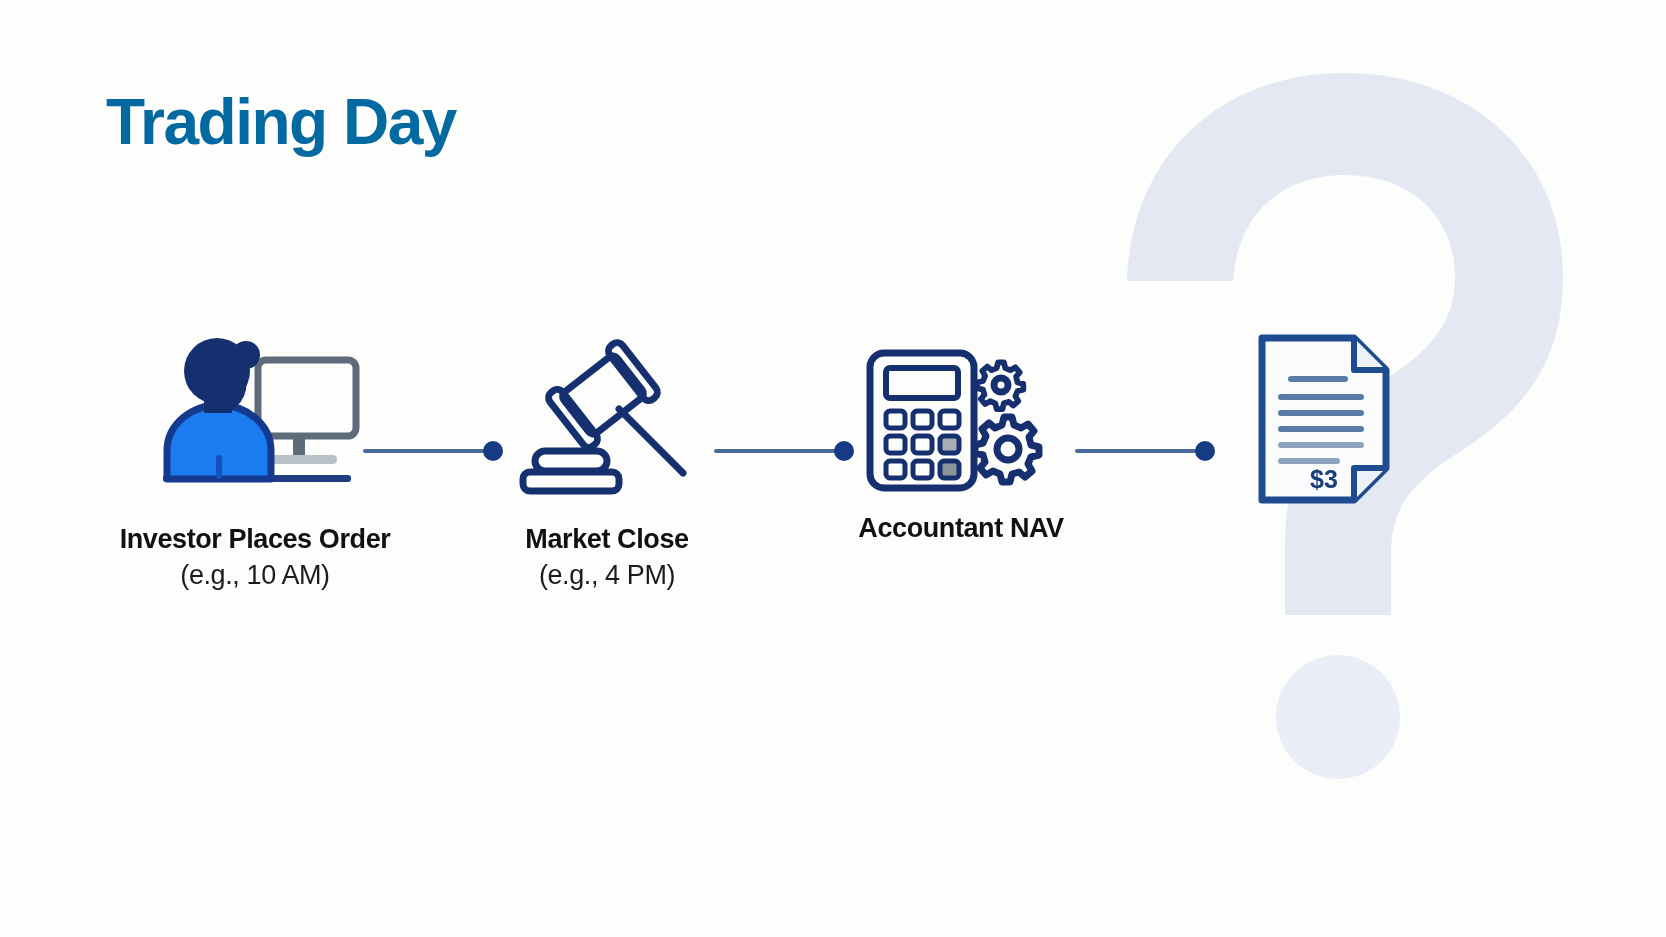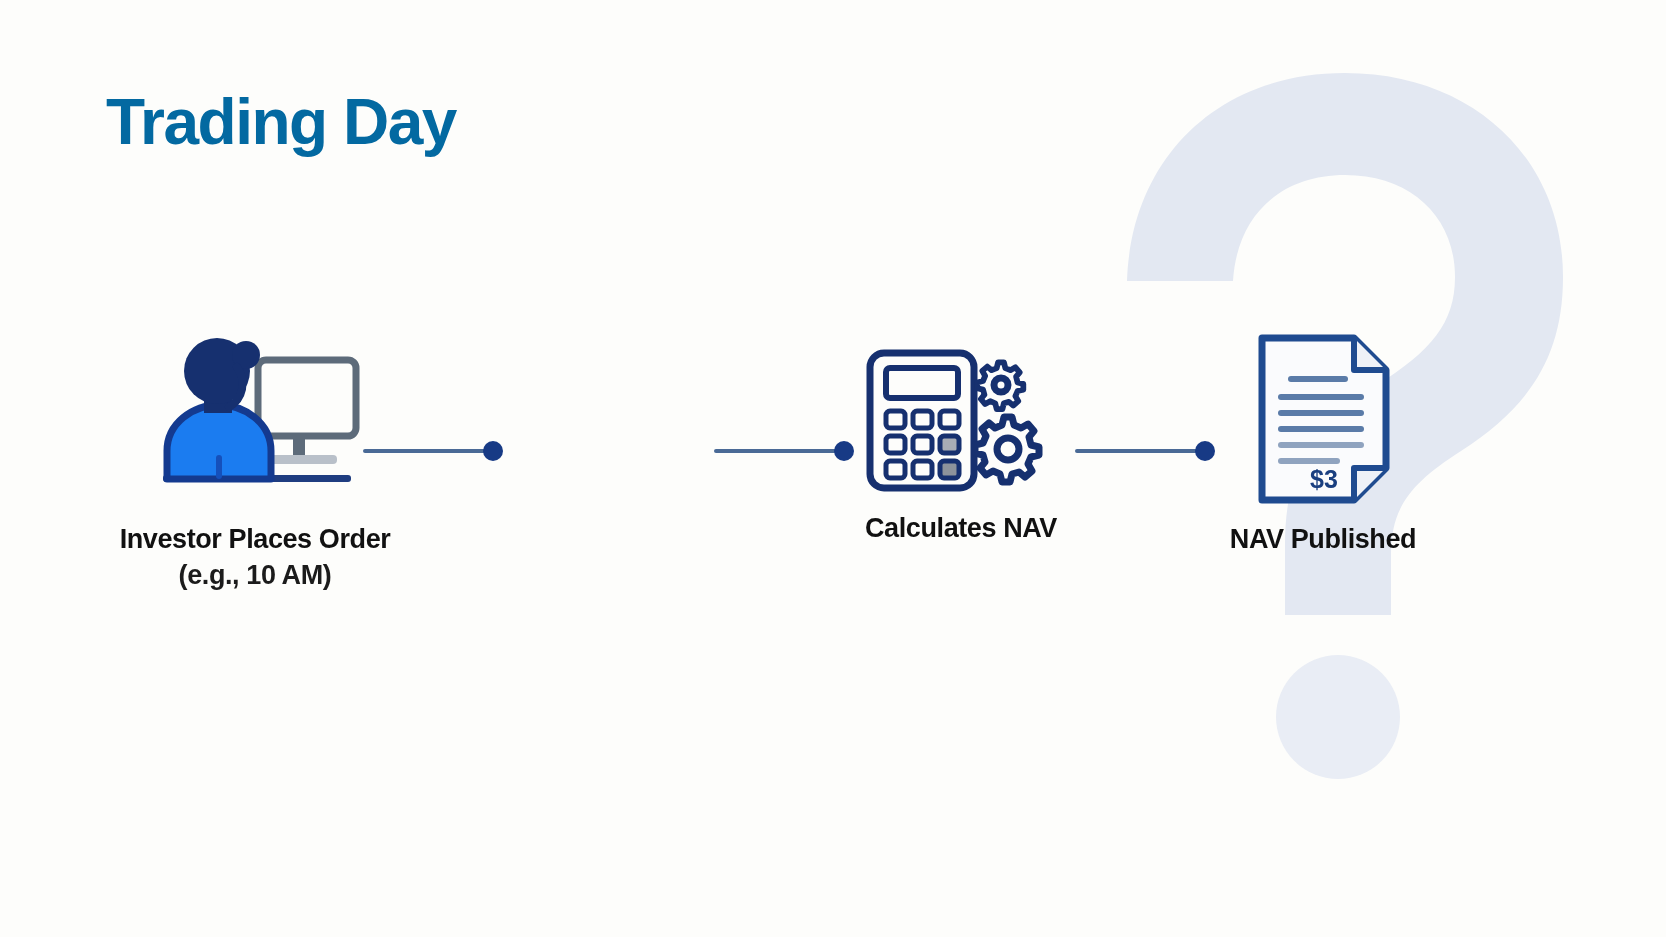--- a/index.html
+++ b/index.html
@@ -65,21 +65,21 @@
     margin-top: 14px;
     font-size: 27px;
     font-weight: 700;
     color: #111111;
     letter-spacing: -0.4px;
     line-height: 1.13;
   }
   .step-sub {
     margin-top: 5px;
     font-size: 27px;
-    font-weight: 700;
+    font-weight: 400;
     color: #1b1b1b;
     letter-spacing: -0.4px;
     line-height: 1.13;
   }
 
   #step-0 { left: 85px; }
   #step-1 { left: 437px; }
   #step-2 { left: 791px; }
   #step-3 { left: 1153px; }
 
@@ -166,20 +166,41 @@
     </div>
     <div class="step-label">Investor Places Order</div>
     <div class="step-sub">(e.g., 10 AM)</div>
   </div>
 
   <div class="connector" id="connector-0">
     <div class="line"></div>
     <div class="dot"></div>
   </div>
 
+  <div class="step" id="step-1">
+    <div class="step-icon">
+      <svg width="200" height="175" viewBox="0 0 200 175" xmlns="http://www.w3.org/2000/svg">
+        <g stroke="#16306f" stroke-width="7" fill="none" stroke-linejoin="round" stroke-linecap="round">
+
+          <g transform="rotate(-38 96 62)">
+            <rect x="62" y="36" width="68" height="52" rx="6"></rect>
+            <rect x="50" y="28" width="16" height="68" rx="7"></rect>
+            <rect x="126" y="28" width="16" height="68" rx="7"></rect>
+          </g>
+
+          <line x1="112" y1="76" x2="176" y2="140"></line>
+
+          <rect x="28" y="118" width="72" height="20" rx="10"></rect>
+          <rect x="16" y="139" width="96" height="19" rx="7"></rect>
+        </g>
+      </svg>
+    </div>
+    <div class="step-label">Market Close</div>
+    <div class="step-sub">(e.g., 4 PM)</div>
+  </div>
 
   <div class="connector" id="connector-1">
     <div class="line"></div>
     <div class="dot"></div>
   </div>
 
   <div class="step" id="step-2">
     <div class="step-icon">
       <svg width="210" height="175" viewBox="0 0 210 175" xmlns="http://www.w3.org/2000/svg">
 
@@ -203,21 +224,21 @@
           <path d="M -4 -26 L 4 -26 L 6 -18 L 13 -15 L 20 -19 L 26 -12 L 21 -6 L 23 2 L 31 4 L 31 12 L 23 14 L 20 21 L 24 28 L 17 34 L 11 29 L 4 31 L 2 39 L -6 39 L -8 31 L -15 28 L -22 32 L -28 25 L -23 19 L -25 12 L -33 10 L -33 2 L -25 0 L -22 -7 L -26 -14 L -19 -20 L -13 -15 L -6 -18 Z" transform="scale(0.72)" fill="none" stroke="#16306f" stroke-width="8" stroke-linejoin="round"></path>
           <circle cx="0" cy="4" r="7" fill="none" stroke="#16306f" stroke-width="7"></circle>
         </g>
 
         <g transform="translate(152,116)">
           <path d="M -4 -26 L 4 -26 L 6 -18 L 13 -15 L 20 -19 L 26 -12 L 21 -6 L 23 2 L 31 4 L 31 12 L 23 14 L 20 21 L 24 28 L 17 34 L 11 29 L 4 31 L 2 39 L -6 39 L -8 31 L -15 28 L -22 32 L -28 25 L -23 19 L -25 12 L -33 10 L -33 2 L -25 0 L -22 -7 L -26 -14 L -19 -20 L -13 -15 L -6 -18 Z" transform="scale(1.0) translate(0,-6)" fill="none" stroke="#16306f" stroke-width="7" stroke-linejoin="round"></path>
           <circle cx="0" cy="0" r="11" fill="none" stroke="#16306f" stroke-width="7"></circle>
         </g>
       </svg>
     </div>
-    <div class="step-label" style="margin-top:3px;">Calculates NAV</div>
+    <div class="step-label" style="margin-top:3px;">Accountant NAV</div>
   </div>
 
   <div class="connector" id="connector-2">
     <div class="line"></div>
     <div class="dot"></div>
   </div>
 
   <div class="step" id="step-3">
     <div class="step-icon">
       <svg width="175" height="185" viewBox="0 0 175 185" xmlns="http://www.w3.org/2000/svg">
@@ -229,16 +250,15 @@
         <rect x="52" y="48" width="60" height="6" rx="3" fill="#5a7ba8"></rect>
         <rect x="42" y="66" width="86" height="6" rx="3" fill="#5a7ba8"></rect>
         <rect x="42" y="82" width="86" height="6" rx="3" fill="#5a7ba8"></rect>
         <rect x="42" y="98" width="86" height="6" rx="3" fill="#5a7ba8"></rect>
         <rect x="42" y="114" width="86" height="6" rx="3" fill="#8fa3bf"></rect>
         <rect x="42" y="130" width="62" height="6" rx="3" fill="#8fa3bf"></rect>
 
         <text x="88" y="160" text-anchor="middle" font-family="Liberation Sans, sans-serif" font-size="25" font-weight="700" fill="#1a3f80">$3</text>
       </svg>
     </div>
-    <div class="step-label">NAV Published</div>
   </div>
 
 </div>
 
 </body></html>

